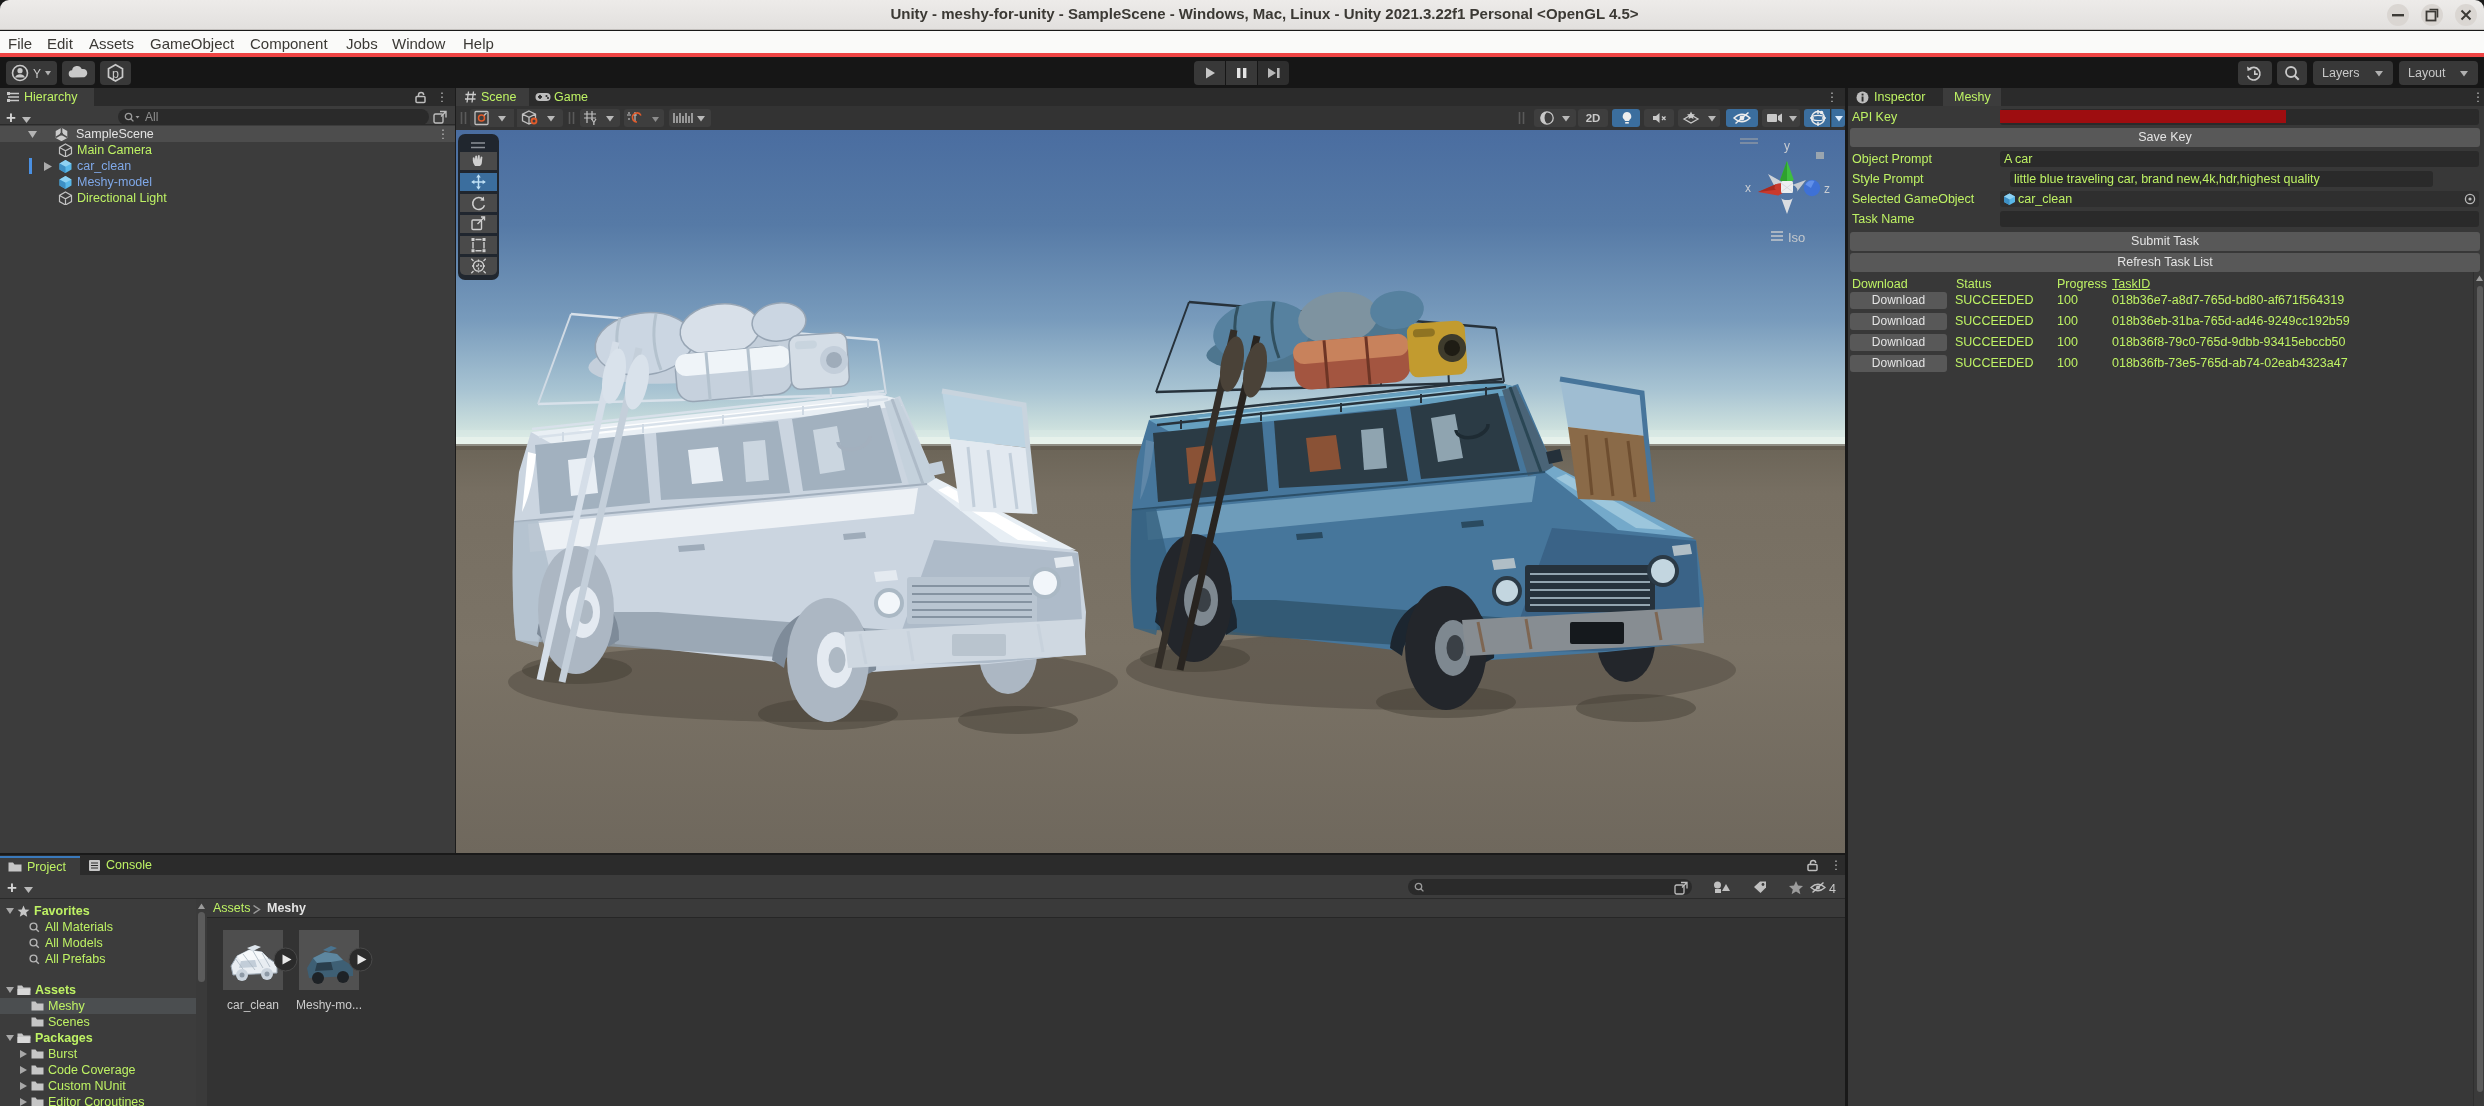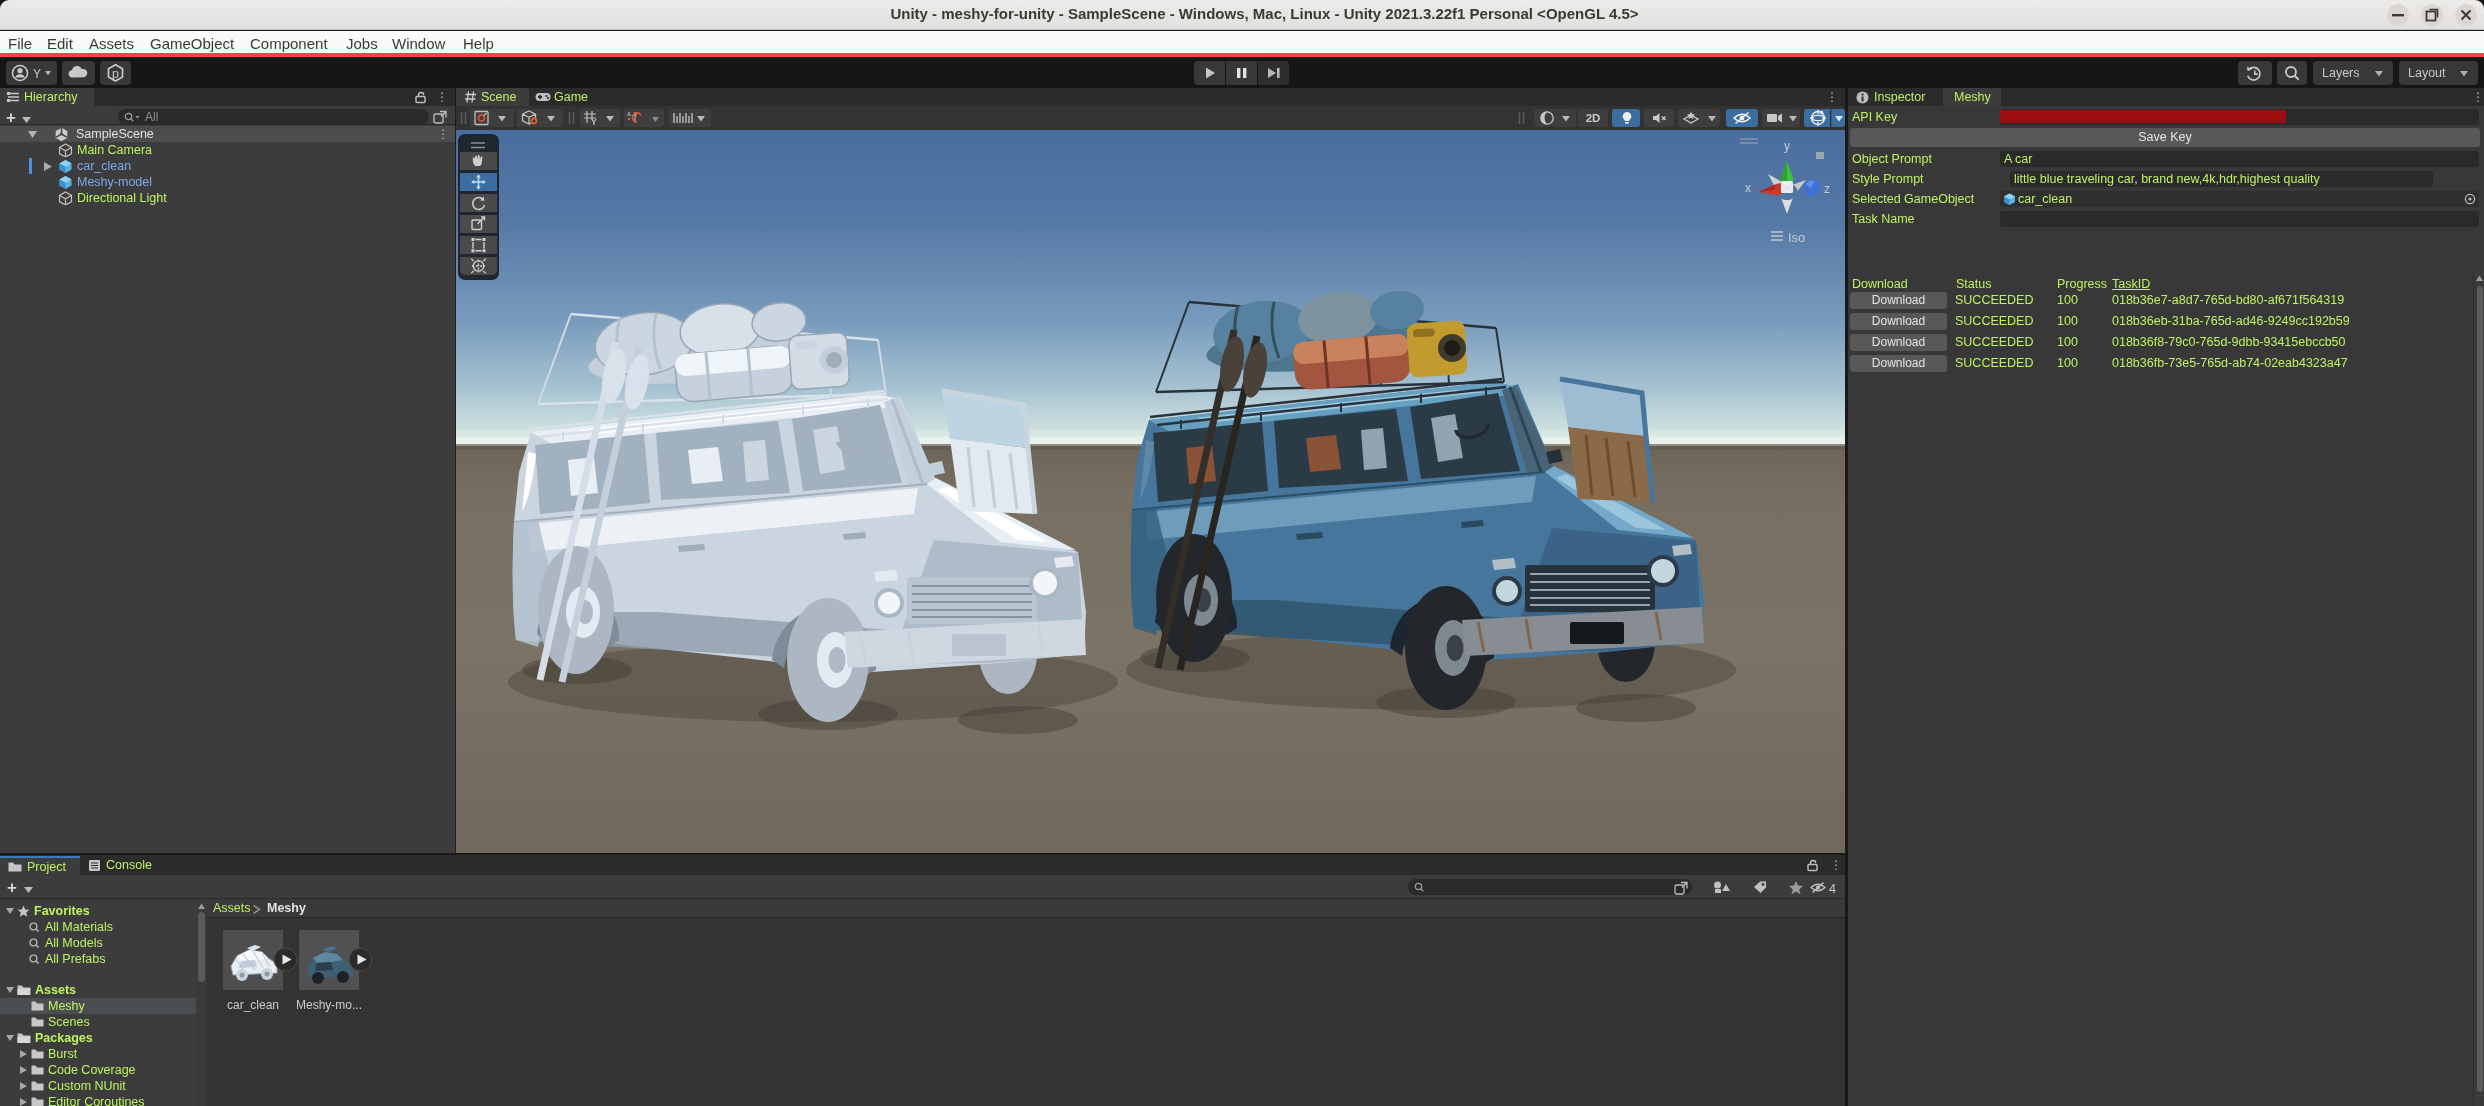--- a/index.html
+++ b/index.html
@@ -700,20 +700,22 @@
       </svg>
       <span class="abs ptext" style="left:18px; top:1px;">car_clean</span>
       <svg class="abs" style="left:464px; top:2px;" width="12" height="12">
           <circle cx="6" cy="6" r="4.6" fill="none" stroke="#B9B9B9" stroke-width="1.3"></circle>
           <circle cx="6" cy="6" r="1.6" fill="#B9B9B9"></circle>
         </svg>
     </div>
     <span class="abs ptext" style="left:4px; top:124px;">Task Name</span>
     <div class="abs fieldbg" style="left:152px; top:123px; width:479px; height:16px;"></div>
 
+    <div class="abs ubtn" style="left:2px; top:144px; width:630px; height:19px; line-height:19px;">Submit Task</div>
+    <div class="abs ubtn" style="left:2px; top:165px; width:630px; height:19px; line-height:19px;">Refresh Task List</div>
 
     <span class="abs ptext" style="left:4px; top:189px;">Download</span>
     <span class="abs ptext" style="left:108px; top:189px;">Status</span>
     <span class="abs ptext" style="left:209px; top:189px; width:52px; overflow:hidden; white-space:nowrap; display:inline-block;">Progress</span>
     <span class="abs ptext" style="left:264px; top:189px;text-decoration:underline;">TaskID</span>
 
     <div class="abs ubtn" style="left:2px; top:204px; width:97px; height:17px; line-height:17px; font-size:12px;">Download</div>
     <span class="abs ptext" style="left:107px; top:205px;">SUCCEEDED</span>
     <span class="abs ptext" style="left:209px; top:205px;">100</span>
     <span class="abs ptext" style="left:264px; top:205px;">018b36e7-a8d7-765d-bd80-af671f564319</span>

